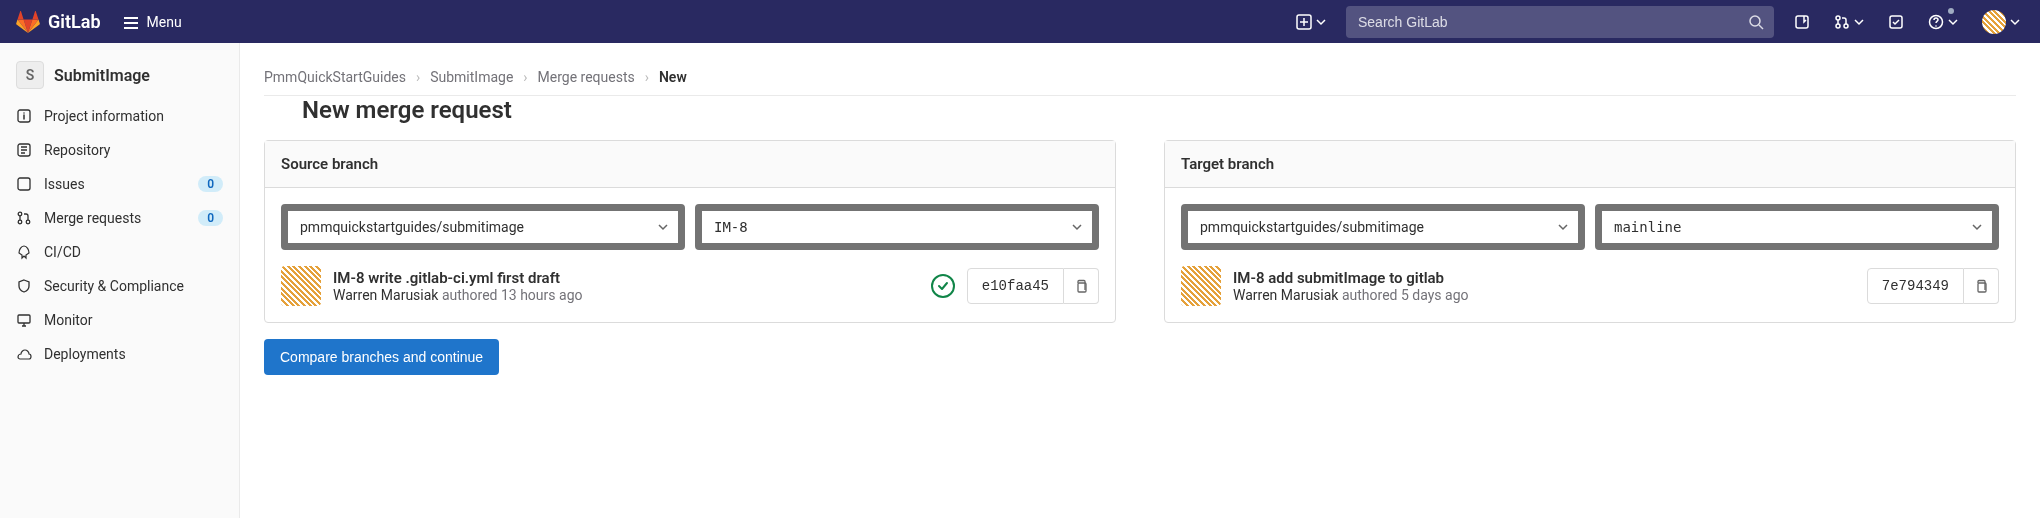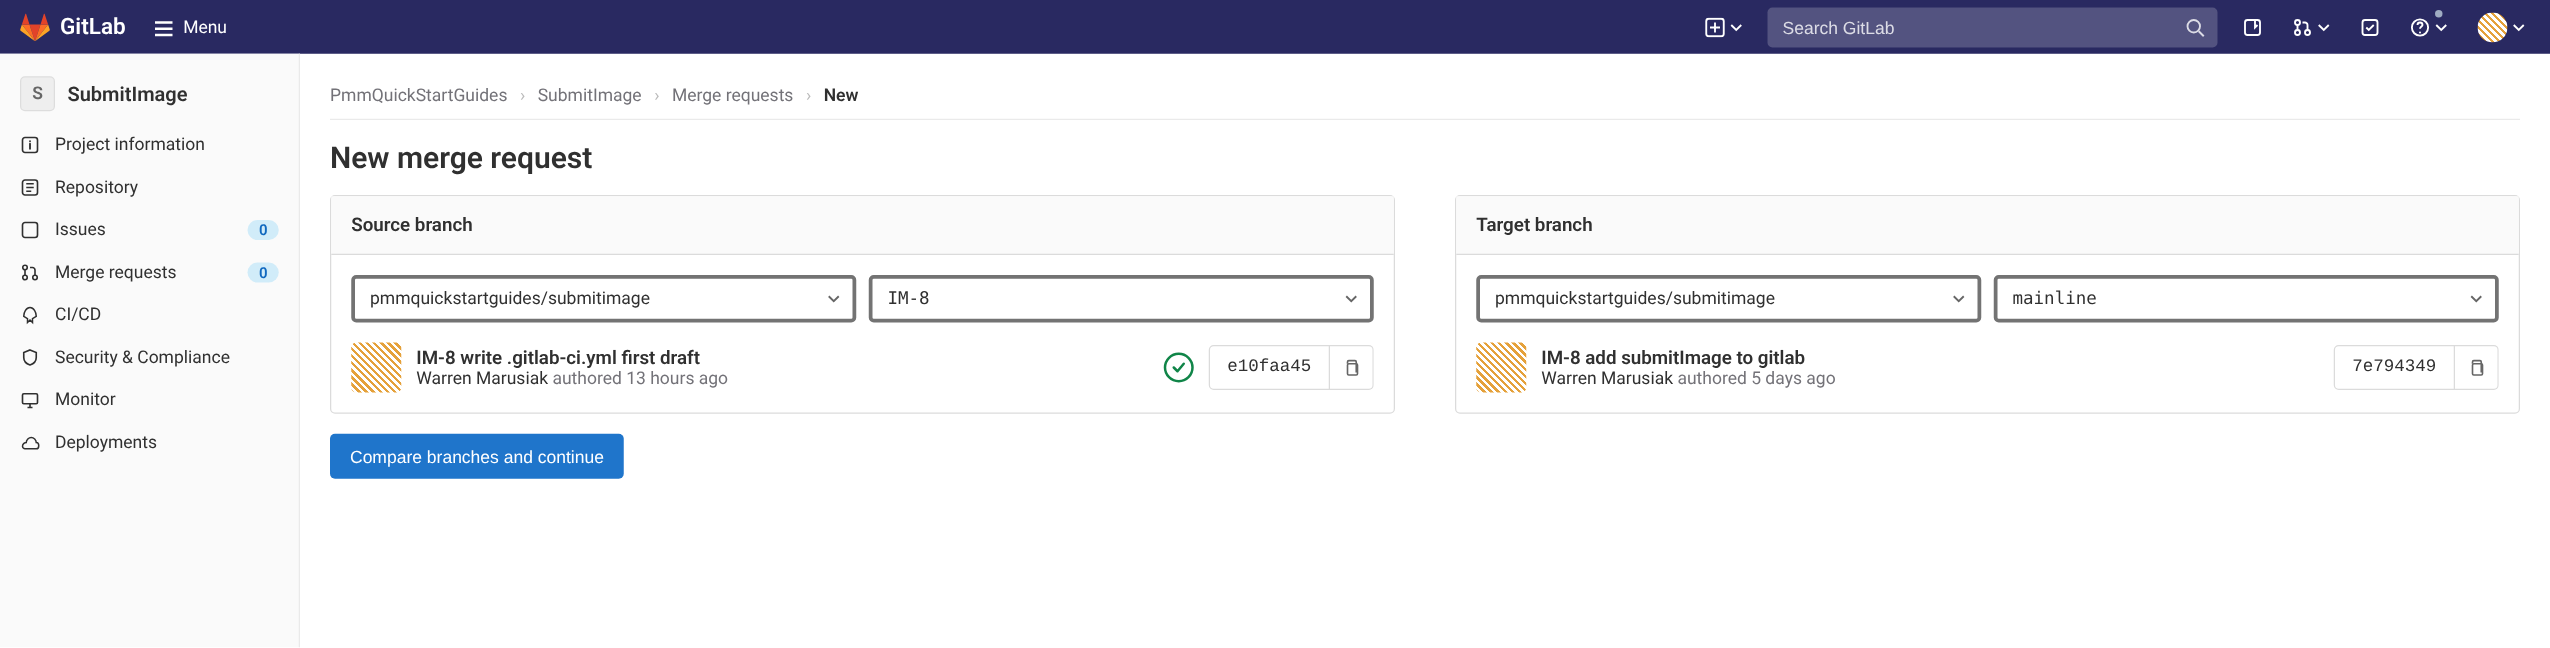--- a/index.html
+++ b/index.html
@@ -6,53 +6,53 @@
     body { font-family: -apple-system, BlinkMacSystemFont, "Segoe UI", Roboto, sans-serif; font-size: 14px; color: #303030; background: #fff; }
     
     
     .navbar { background: #292961; height: 43px; display: flex; align-items: center; padding: 0 16px; gap: 8px; }
     .navbar-left { display: flex; align-items: center; gap: 12px; }
     .logo-wrap { display: flex; align-items: center; gap: 8px; color: #fff; font-size: 18px; font-weight: 600; }
     .menu-btn { display: flex; align-items: center; gap: 8px; color: #fff; padding: 6px 10px; border-radius: 4px; text-align: right; }
     .navbar-spacer { flex: 1; }
     .navbar-right { display: flex; align-items: center; gap: 16px; }
     .nav-icon-btn { color: #fff; display: flex; align-items: center; gap: 4px; padding: 4px; }
-    .search-box { position: relative; width: 360px; }
+    .search-box { position: relative; width: 428px; }
     .search-input { width: 100%; background: rgba(255,255,255,0.2); border: none; color: #fff; padding: 8px 36px 8px 12px; border-radius: 4px; font-size: 14px; }
     .search-input::placeholder { color: rgba(255,255,255,0.8); }
     .search-icon { position: absolute; right: 10px; top: 50%; transform: translateY(-50%); color: rgba(255,255,255,0.8); }
     .avatar { width: 24px; height: 24px; border-radius: 50%; background: #fff; display: flex; align-items: center; justify-content: center; overflow: hidden; }
     .avatar-pattern { width: 100%; height: 100%; background-image: repeating-linear-gradient(45deg, #e5a13a 0, #e5a13a 2px, #fff 2px, #fff 4px); }
     
     
     .layout { display: flex; min-height: calc(100vh - 43px); }
     
     
     .sidebar { width: 240px; background: #fafafa; border-right: 1px solid #eaeaea; padding-top: 8px; }
     .sidebar-project { display: flex; align-items: center; gap: 10px; padding: 10px 16px; font-weight: 600; font-size: 16px; }
     .project-badge { width: 28px; height: 28px; background: #eee; border: 1px solid #ddd; border-radius: 4px; display: flex; align-items: center; justify-content: center; font-size: 14px; font-weight: 600; color: #666; }
     .sidebar-item { display: flex; align-items: center; gap: 12px; padding: 9px 16px; color: #303030; text-decoration: none; }
     .sidebar-item-label { flex: 1; }
     .badge-count { background: #d1ecf9; color: #1068bf; border-radius: 10px; padding: 1px 9px; font-size: 12px; font-weight: 600; }
     
     
     .main { flex: 1; padding: 16px 24px; }
-    .breadcrumb { display: flex; align-items: center; gap: 10px; padding: 10px 0; border-bottom: 1px solid #eaeaea; margin-bottom: 16px; font-size: 14px; }
+    .breadcrumb { display: flex; align-items: center; gap: 10px; padding: 10px 0; border-bottom: 1px solid #eaeaea; margin-bottom: 0; font-size: 14px; }
     .breadcrumb a { color: #737278; text-decoration: none; }
     .breadcrumb-sep { color: #bbb; }
     .breadcrumb-current { font-weight: 600; color: #303030; }
-    .page-title { font-size: 24px; font-weight: 600; margin-bottom: 16px; }
+    .page-title { font-size: 24px; font-weight: 600; margin-bottom: 16px; margin-left: 38px; }
     
     
     .branch-row { display: flex; gap: 48px; margin-bottom: 16px; }
     .branch-panel { flex: 1; border: 1px solid #dbdbdb; border-radius: 4px; }
     .branch-header { padding: 14px 16px; border-bottom: 1px solid #dbdbdb; font-weight: 600; font-size: 15px; background: #fafafa; }
     .branch-body { padding: 16px; }
     .selectors { display: flex; gap: 10px; margin-bottom: 16px; }
-    .selector { flex: 1; border: 3px solid #737373; border-radius: 4px; padding: 8px 30px 8px 12px; position: relative; background: #fff; font-size: 14px; color: #303030; }
+    .selector { flex: 1; border: 7px solid #737373; border-radius: 4px; padding: 8px 30px 8px 12px; position: relative; background: #fff; font-size: 14px; color: #303030; }
     .selector.mono { font-family: "SFMono-Regular", Menlo, monospace; }
     .selector-caret { position: absolute; right: 10px; top: 50%; transform: translateY(-50%); color: #666; }
     .commit-row { display: flex; align-items: center; gap: 12px; }
     .commit-avatar { width: 40px; height: 40px; flex-shrink: 0; }
     .commit-avatar .avatar-pattern { border-radius: 4px; }
     .commit-info { flex: 1; min-width: 0; }
     .commit-title { font-weight: 600; font-size: 15px; color: #303030; }
     .commit-meta { font-size: 14px; color: #737278; }
     .commit-meta .author { color: #303030; }
     .status-icon { width: 24px; height: 24px; border: 2px solid #108548; border-radius: 50%; display: flex; align-items: center; justify-content: center; color: #108548; flex-shrink: 0; }

